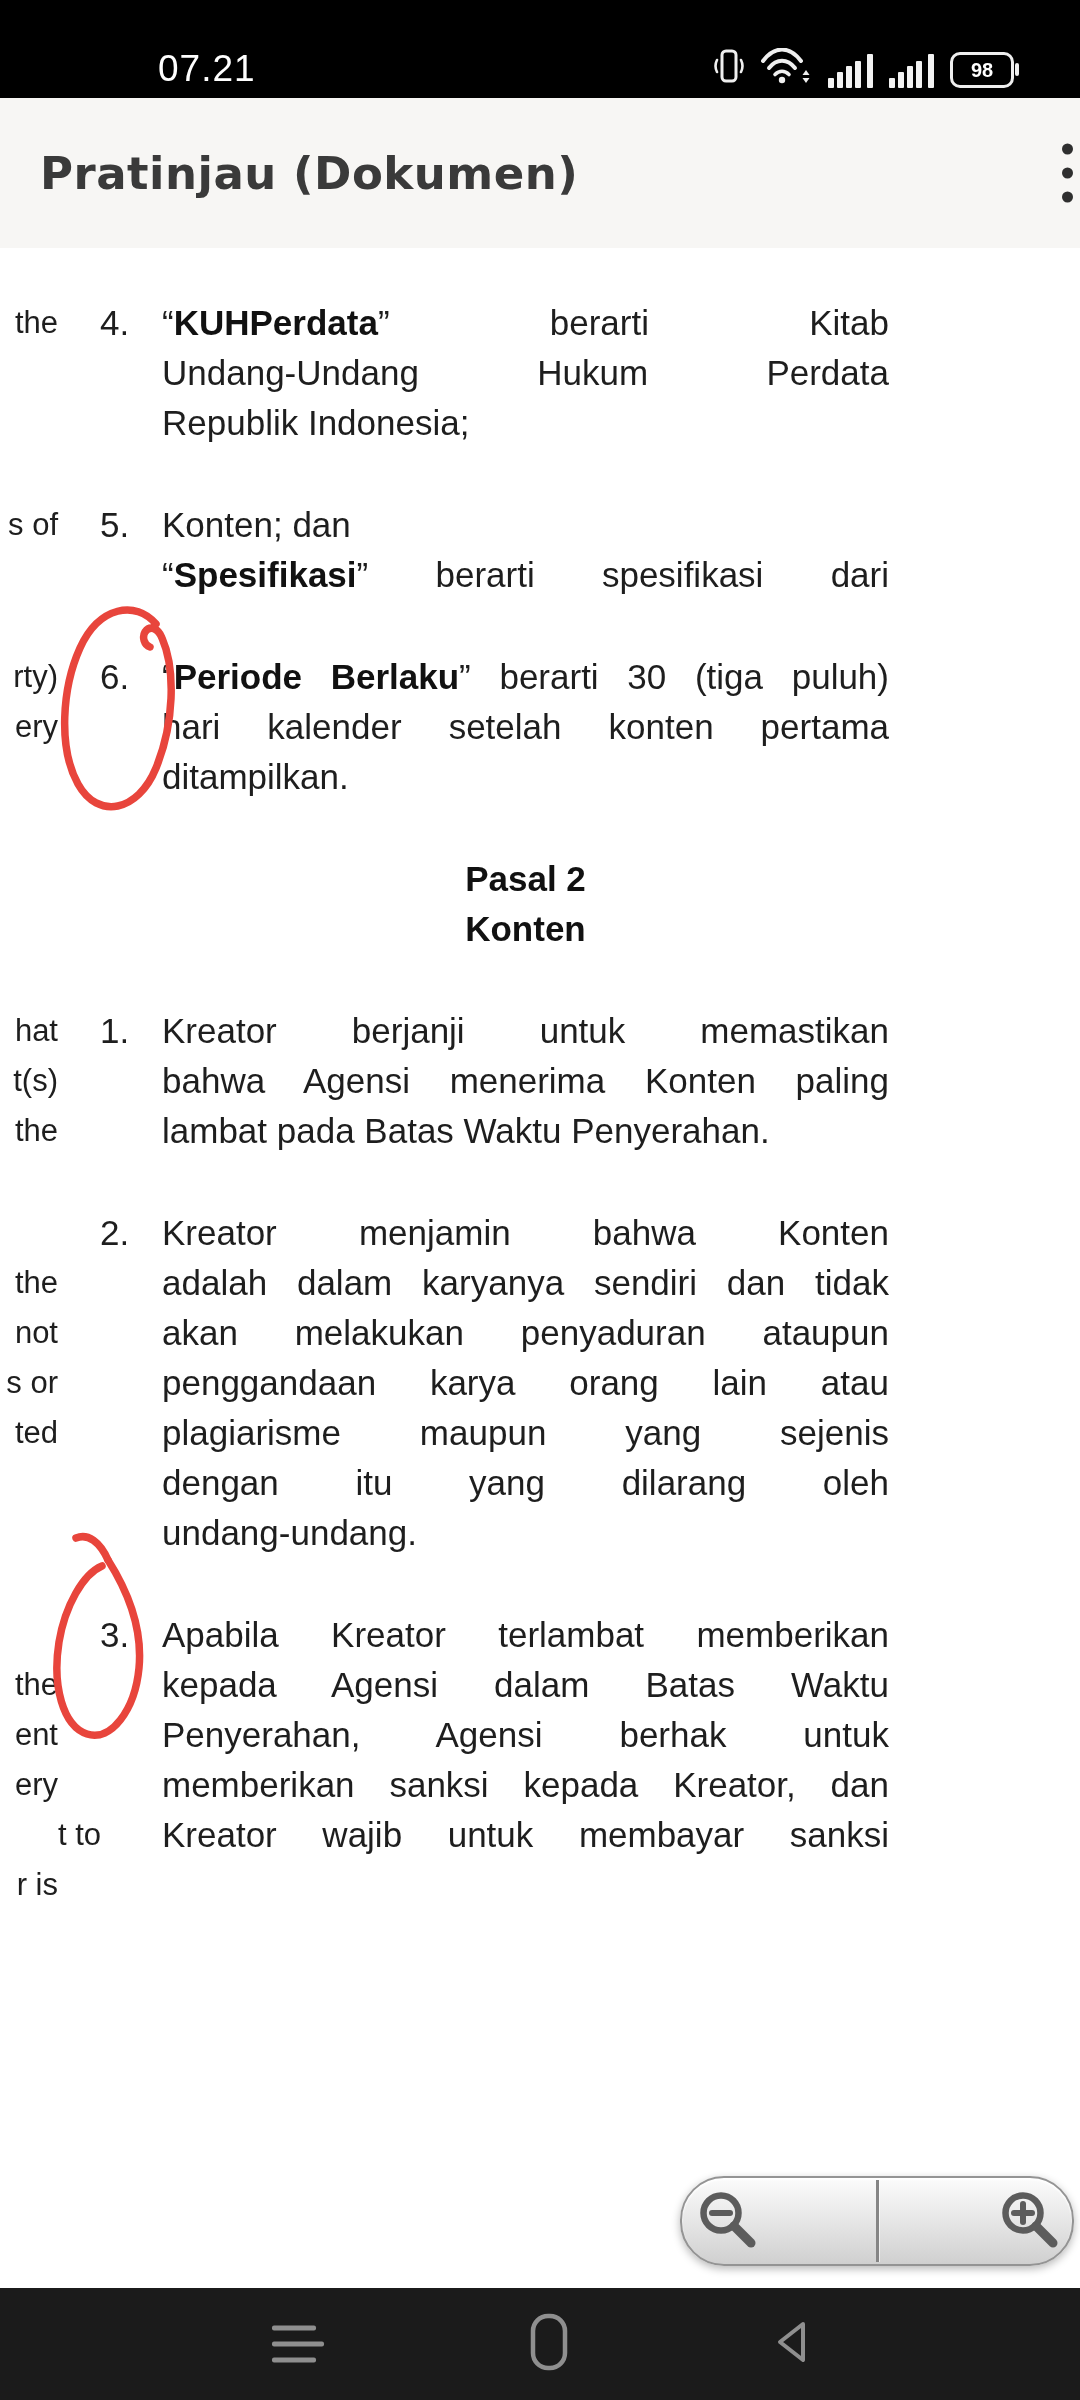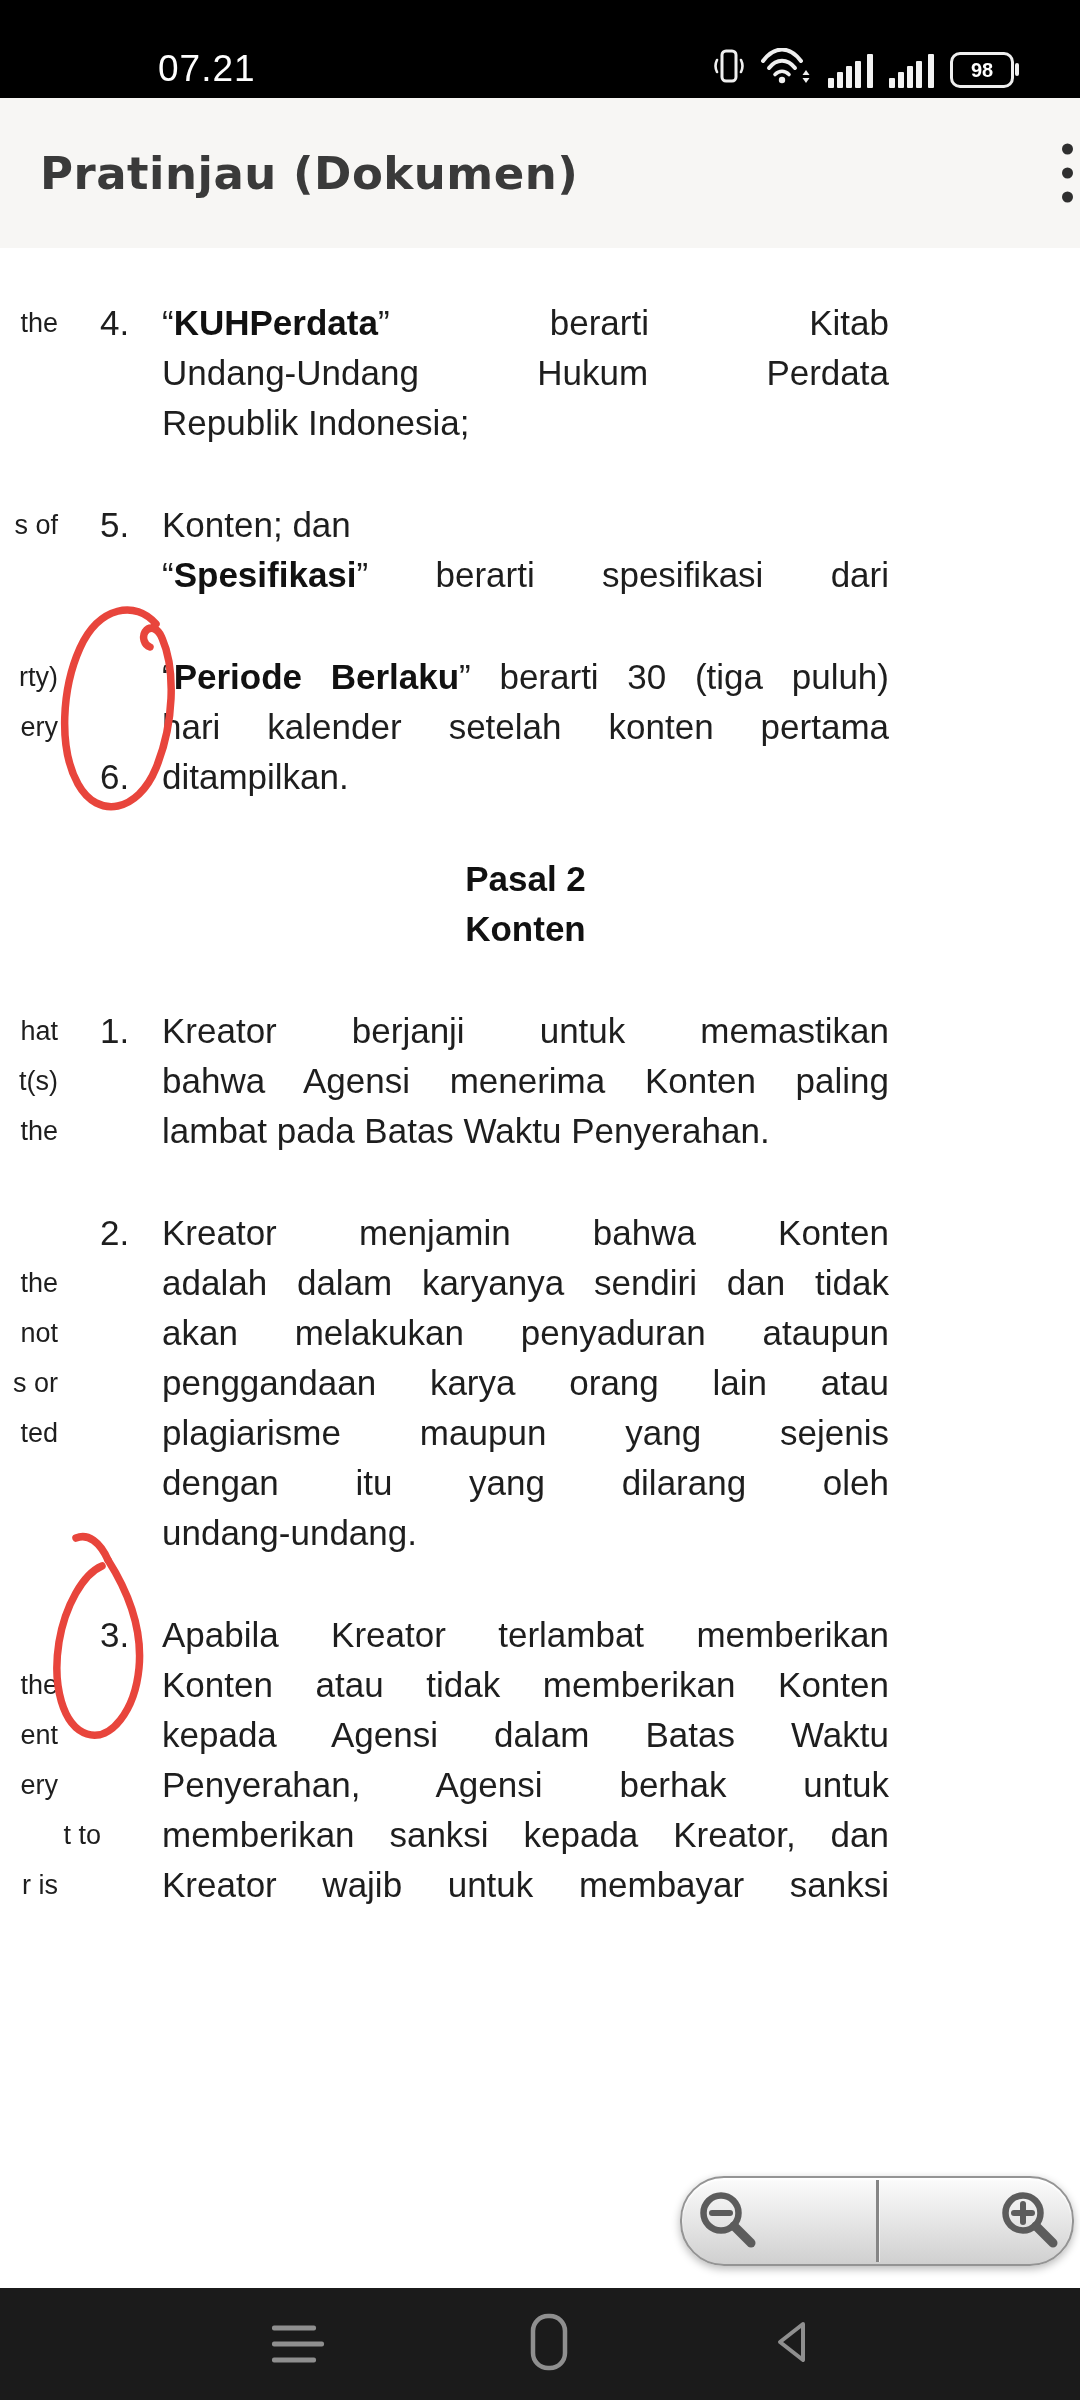--- a/index.html
+++ b/index.html
@@ -28,21 +28,21 @@
 
   
   .document{position:absolute;top:248px;left:0;width:1080px;height:2040px;background:#fff;color:#1e1e1e;}
   .doc-content{position:relative;padding-top:50px;}
   .clause{position:relative;display:flex;padding-left:100px;margin-bottom:52px;}
   .clause-num{flex:none;width:62px;font-size:35px;line-height:50px;color:#1e1e1e;}
   .clause-body{flex:none;width:727px;font-size:35px;line-height:50px;color:#1e1e1e;}
   .doc-line{text-align:justify;text-align-last:justify;}
   .doc-line.lastline{text-align-last:left;}
   .doc-line b{font-weight:700;color:#111;}
-  .frag{position:absolute;left:0;width:58px;text-align:right;font-size:27px;line-height:50px;color:#1e1e1e;}
+  .frag{position:absolute;left:0;width:58px;text-align:right;font-size:31px;line-height:50px;color:#1e1e1e;}
   .sec-heading{width:727px;margin-left:162px;margin-bottom:52px;text-align:center;
                font-weight:700;font-size:35px;line-height:50px;color:#111;}
   .annot-circle{position:absolute;pointer-events:none;z-index:5;}
   .annot-circle path{fill:none;stroke:#e8453c;stroke-width:7.5;stroke-linecap:round;stroke-linejoin:round;}
 
   
   .doc-footer{position:absolute;left:88px;top:2060px;font-size:29px;line-height:37px;color:#232323;}
   .doc-footer .company{font-weight:700;font-size:30px;}
 
   
@@ -129,21 +129,21 @@
           </div>
         </div>
         <div class="clause">
           <span class="frag" style="top: 0px;">s of</span>
           <span class="clause-num">5.</span>
           <div class="clause-body">
             <div class="doc-line lastline">Konten; dan</div>
             <div class="doc-line">“<b>Spesifikasi</b>” berarti spesifikasi dari</div>
           </div>
         </div>
-        <div class="clause" style="margin-top: 24px; align-items: flex-end;">
+        <div class="clause" style="margin-top: 24px;">
           <span class="frag" style="top: 0px;">rty)</span>
           <span class="frag" style="top: 50px;">ery</span>
           <span class="clause-num">6.</span>
           <div class="clause-body">
             <div class="doc-line">“<b>Periode Berlaku</b>” berarti 30 (tiga puluh)</div>
             <div class="doc-line">hari kalender setelah konten pertama</div>
             <div class="doc-line lastline">ditampilkan.</div>
           </div>
           <svg class="annot-circle" viewBox="0 0 135 222" style="left: 52px; top: -54px; width: 135px; height: 222px;">
             <path d="M104,26 C84,2 47,8 28,50 C10,90 6,150 26,186 C46,222 86,214 104,170 C122,126 124,72 110,40 C106,30 98,27 93,34 C90,39 92,47 98,49"></path>
@@ -180,21 +180,20 @@
         </div>
         <div class="clause">
           <span class="frag" style="top: 50px;">the</span>
           <span class="frag" style="top: 100px;">ent</span>
           <span class="frag" style="top: 150px;">ery</span>
           <span class="frag" style="top: 200px; padding-left: 43px;">t to</span>
           <span class="frag" style="top: 250px;">r is</span>
           <span class="clause-num">3.</span>
           <div class="clause-body">
             <div class="doc-line">Apabila Kreator terlambat memberikan</div>
-            <div class="doc-line">Konten atau tidak memberikan Konten</div>
             <div class="doc-line">kepada Agensi dalam Batas Waktu</div>
             <div class="doc-line">Penyerahan, Agensi berhak untuk</div>
             <div class="doc-line">memberikan sanksi kepada Kreator, dan</div>
             <div class="doc-line">Kreator wajib untuk membayar sanksi</div>
           </div>
           <svg class="annot-circle" viewBox="0 0 135 228" style="left: 50px; top: -80px; width: 135px; height: 228px;">
             <path d="M26,8 C38,3 50,12 58,30"></path>
             <path d="M52,36 C33,44 15,76 9,112 C2,156 13,196 37,204 C61,212 85,180 89,138 C93,96 77,60 58,30"></path>
           </svg>
         </div>

